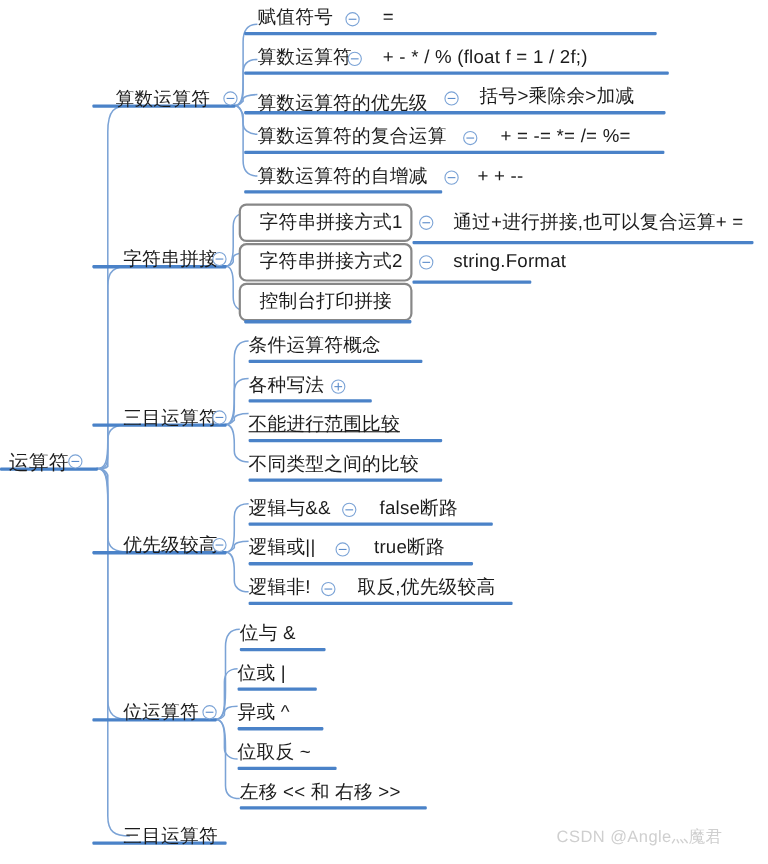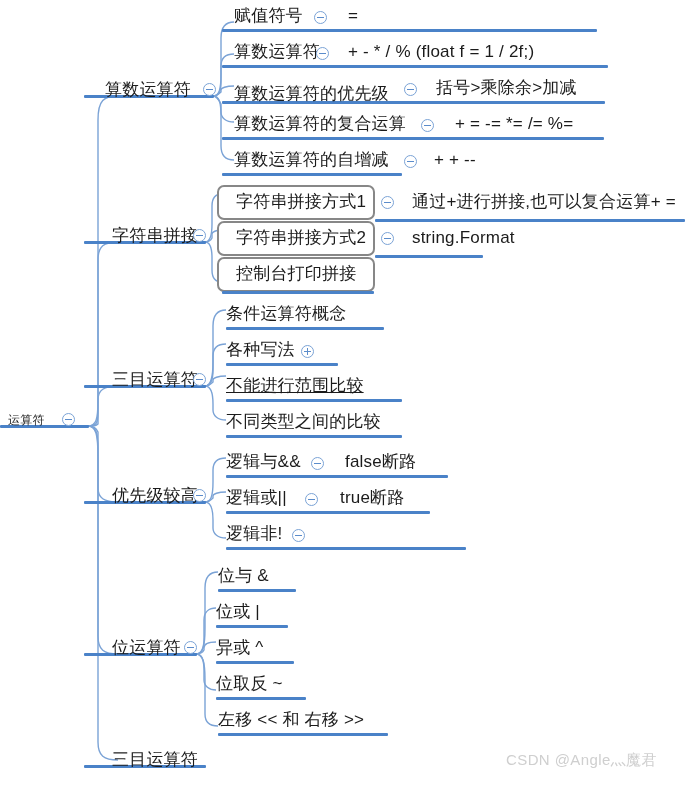--- a/index.html
+++ b/index.html
@@ -28,21 +28,21 @@
   
   .node {
     position: absolute;
     white-space: nowrap;
     color: #1b1b1b;
     font-size: 17px;
     line-height: 20px;
     letter-spacing: 0.2px;
   }
   .node.root {
-    font-size: 12px;
+    font-size: 18px;
   }
   .node.lvl2 {
     font-size: 17px;
   }
   .node.lvl3 {
     font-size: 17px;
   }
   .node.lvl4 {
     font-size: 17px;
   }
@@ -243,20 +243,21 @@
   <div class="node lvl3" style="left:226px; top:452px;">逻辑与&amp;&amp;</div>
   <div class="toggle" style="left:311px; top:457px;"></div>
   <div class="node lvl4" style="left:345px; top:452px;">false断路</div>
 
   <div class="node lvl3" style="left:226px; top:488px;">逻辑或||</div>
   <div class="toggle" style="left:305px; top:493px;"></div>
   <div class="node lvl4" style="left:340px; top:488px;">true断路</div>
 
   <div class="node lvl3" style="left:226px; top:524px;">逻辑非!</div>
   <div class="toggle" style="left:292px; top:529px;"></div>
+  <div class="node lvl4" style="left:325px; top:524px;">取反,优先级较高</div>
 
   <div class="node lvl3" style="left:218px; top:566px;">位与 &amp;</div>
   <div class="node lvl3" style="left:216px; top:602px;">位或 |</div>
   <div class="node lvl3" style="left:216px; top:638px;">异或 ^</div>
   <div class="node lvl3" style="left:216px; top:674px;">位取反 ~</div>
   <div class="node lvl3" style="left:218px; top:710px;">左移 &lt;&lt; 和 右移 &gt;&gt;</div>
 
   <div id="watermark" style="left:506px; top:751px;">CSDN @Angle灬魔君</div>
 
 </div>

